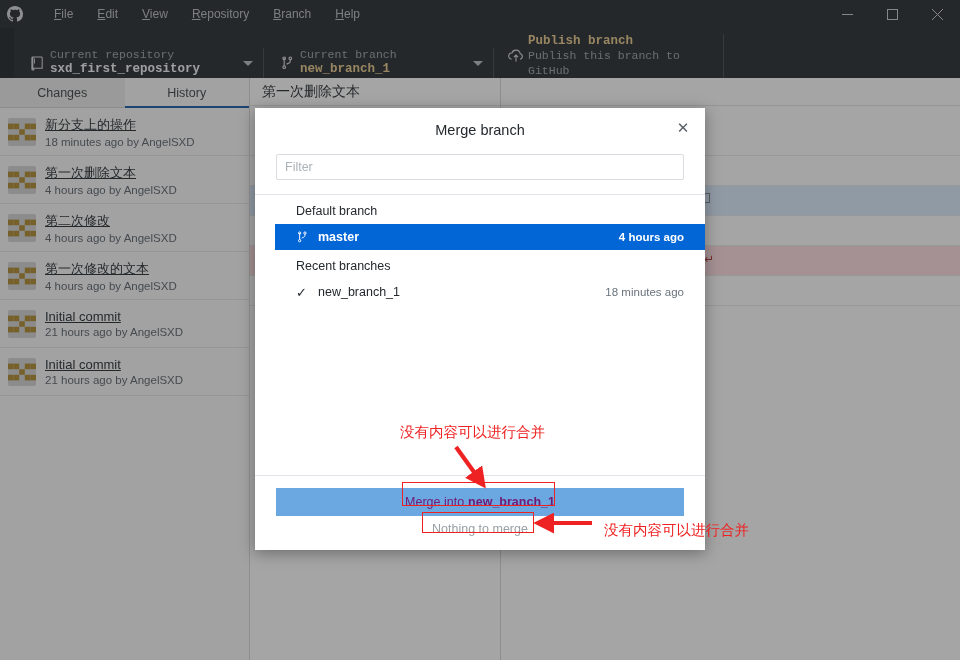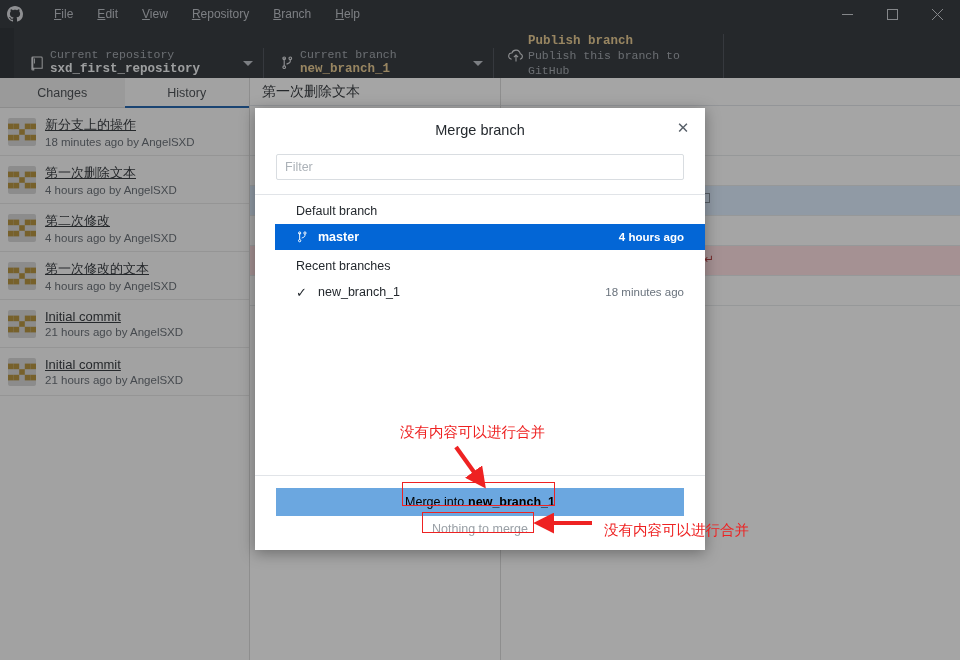--- a/index.html
+++ b/index.html
@@ -146,21 +146,21 @@
   .branch-ic { width: 22px; flex: none; display: flex; align-items: center; }
   .branch-ic svg { fill: currentColor; }
   .branch-name { flex: 1; font-weight: bold; }
   .branch-row:not(.selected) .branch-name { font-weight: normal; }
   .branch-time { font-size: 11.5px; color: #6a737d; }
   .branch-row.selected .branch-time { color: #fff; font-weight: bold; }
   .check { font-size: 13px; font-weight: bold; }
 
   .dlg-foot { border-top: 1px solid #e1e4e8; padding: 12px 21px 14px 21px; }
   .merge-btn {
-    width: 100%; height: 28px; background: #6ba7e0; border: none; color: #000000;
+    width: 100%; height: 28px; background: #6ba7e0; border: none; color: #701a75;
     font-size: 12.5px; display: flex; align-items: center; justify-content: center;
     gap: 4px; font-family: "Liberation Sans", sans-serif; cursor: default;
   }
   .merge-btn b { font-weight: bold; }
   .nothing {
     text-align: center; font-size: 12.5px; color: #9aa0a6; margin-top: 6px;
   }
 
   
   .anno { position: absolute; color: #ee2222; font-size: 14.5px; white-space: nowrap; }

